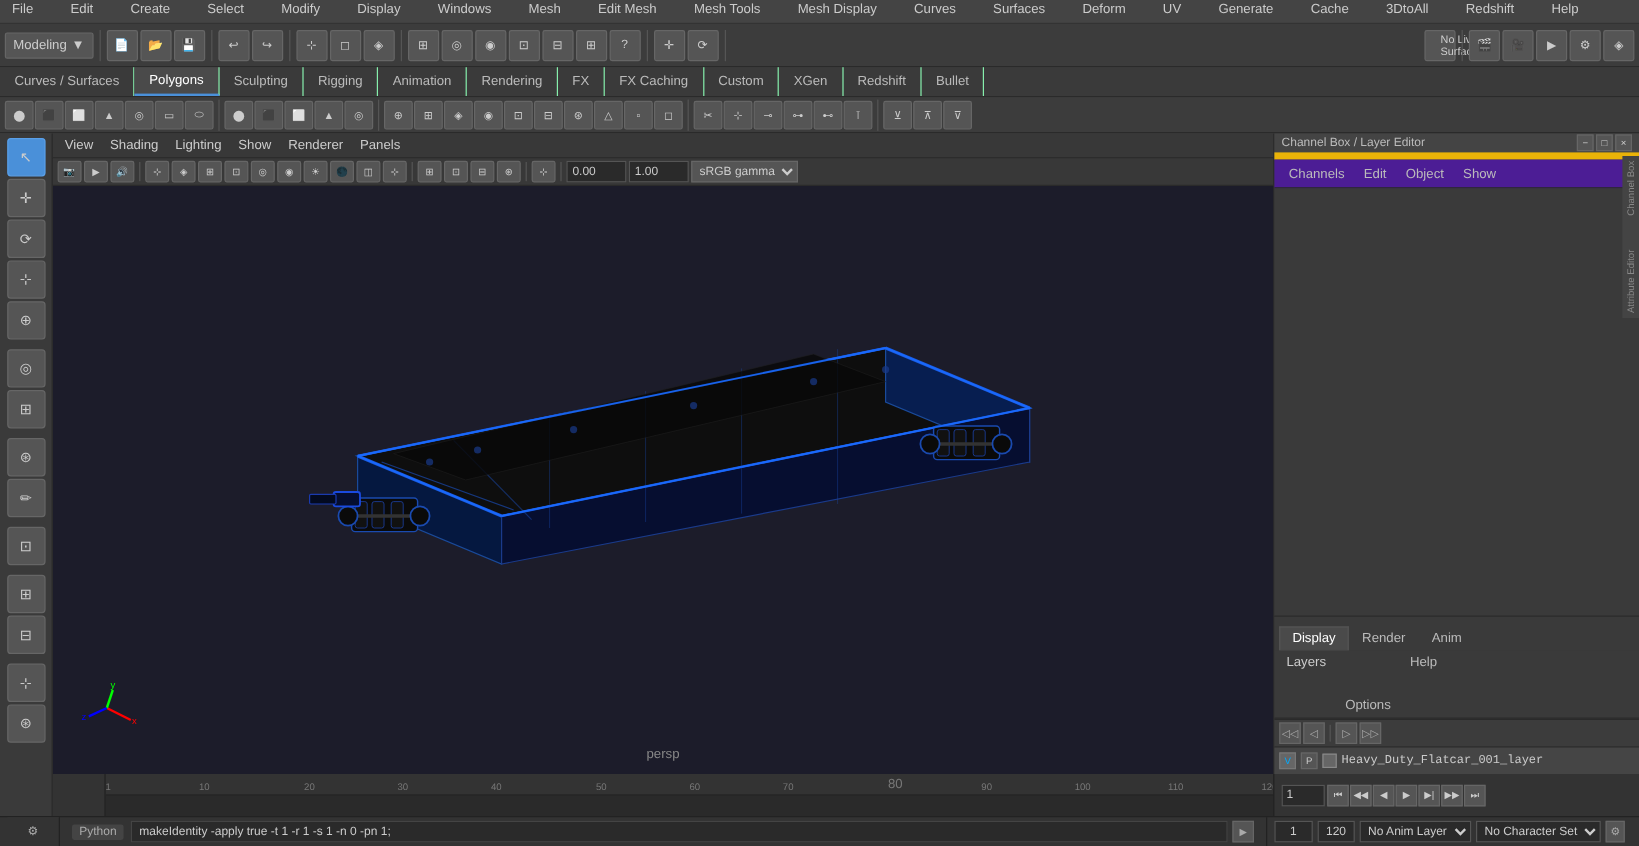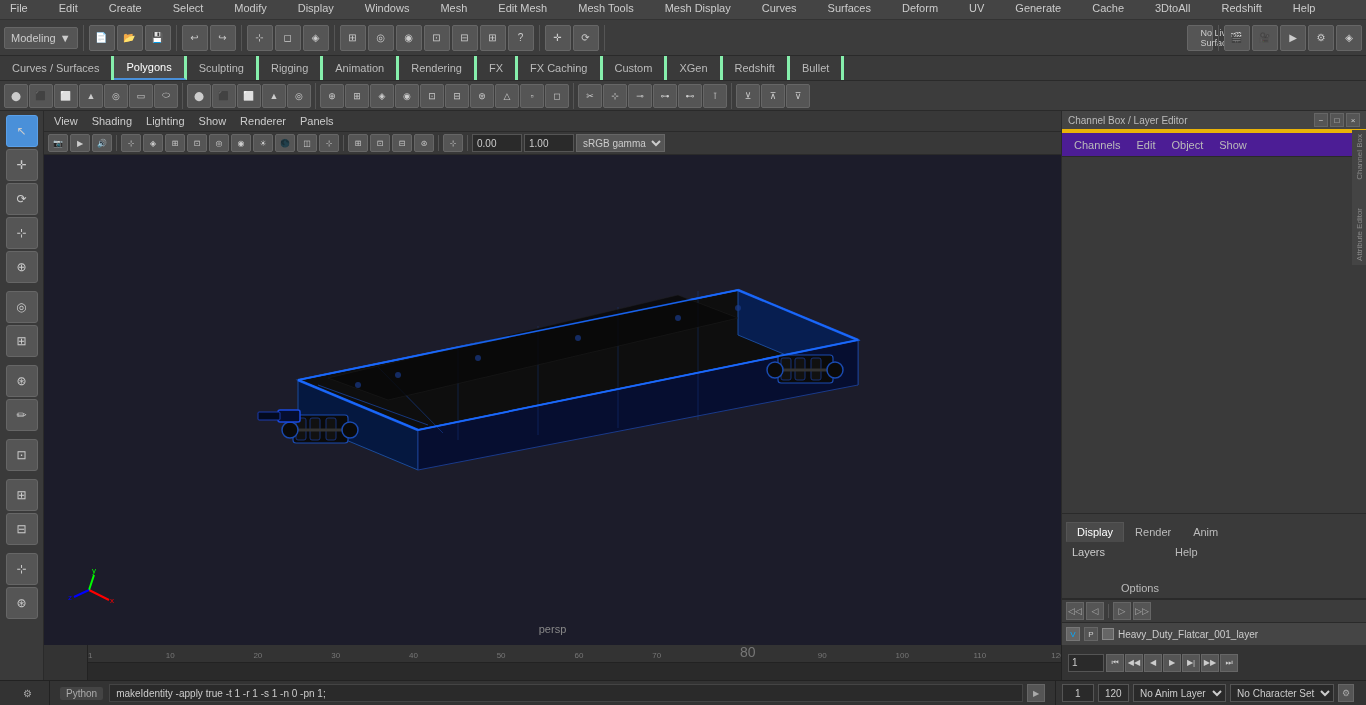--- a/index.html
+++ b/index.html
@@ -55,21 +55,21 @@
       background: #3a3a3a;
       display: flex;
       align-items: center;
       border-bottom: 1px solid #2a2a2a;
     }
     .tab-item {
       padding: 4px 12px;
       cursor: pointer;
       color: #bbb;
       font-size: 11px;
-      border-right: 3px solid #86efac;
+      border-right: 1px solid #86efac;
       height: 100%;
       display: flex; align-items: center;
     }
     .tab-item.active {
       background: #4a4a4a;
       color: #fff;
       border-bottom: 2px solid #4a90d9;
     }
 
     
@@ -375,21 +375,21 @@
       border-left: 1px solid #2a2a2a;
     }
 
     #rpc-header {
       height: 22px;
       background: #444;
       display: flex;
       align-items: center;
       justify-content: space-between;
       padding: 0 6px;
-      border-bottom: 4px solid #eab308;
+      border-bottom: 6px solid #eab308;
     }
 
     .rpc-header-btn {
       width: 14px; height: 14px;
       background: #555;
       border: 1px solid #666;
       display: flex; align-items: center; justify-content: center;
       cursor: pointer; color: #ccc; font-size: 8px;
     }
 
@@ -787,21 +787,21 @@
               <div class="ltr-sep"></div>
               <div class="ltr-btn">▷</div>
               <div class="ltr-btn">▷▷</div>
               <div style="flex:1;"></div>
             </div>
 
             <div id="layer-item">
               <div class="layer-v">V</div>
               <div class="layer-p">P</div>
               <span style="width:12px;height:12px;background:#666;border:1px solid #888;display:inline-block;"></span>
-              <span style="flex:1;cursor:pointer;">Heavy_Duty_Flatcar_001_layer</span>
+              <span style="flex:1;cursor:pointer;font-family:Liberation Mono, monospace;">Heavy_Duty_Flatcar_001_layer</span>
             </div>
           </div>
 
           <div style="position:absolute;right:0;top:130px;width:14px;background:#444;padding:4px 0;display:flex;flex-direction:column;align-items:center;gap:8px;">
             <span style="writing-mode:vertical-rl;transform:rotate(180deg);font-size:8px;color:#888;cursor:pointer;">Channel Box</span>
             <span style="writing-mode:vertical-rl;transform:rotate(180deg);font-size:8px;color:#888;cursor:pointer;margin-top:20px;">Attribute Editor</span>
           </div>
         </div>
       </div>
 
@@ -811,21 +811,21 @@
           <div class="tl-ruler" style="position:relative;">
 
             <span style="position:absolute;left:0;bottom:2px;font-size:8px;color:#777;">1</span>
             <span style="position:absolute;left:8%;bottom:2px;font-size:8px;color:#777;">10</span>
             <span style="position:absolute;left:17%;bottom:2px;font-size:8px;color:#777;">20</span>
             <span style="position:absolute;left:25%;bottom:2px;font-size:8px;color:#777;">30</span>
             <span style="position:absolute;left:33%;bottom:2px;font-size:8px;color:#777;">40</span>
             <span style="position:absolute;left:42%;bottom:2px;font-size:8px;color:#777;">50</span>
             <span style="position:absolute;left:50%;bottom:2px;font-size:8px;color:#777;margin-top:48px;">60</span>
             <span style="position:absolute;left:58%;bottom:2px;font-size:8px;color:#777;">70</span>
-            <span style="position:absolute;left:67%;bottom:2px;font-size:14px;color:#777;margin-top:47px;">80</span>
+            <span style="position:absolute;left:67%;bottom:2px;font-size:11px;color:#777;margin-top:47px;">80</span>
             <span style="position:absolute;left:75%;bottom:2px;font-size:8px;color:#777;">90</span>
             <span style="position:absolute;left:83%;bottom:2px;font-size:8px;color:#777;text-align:right;">100</span>
             <span style="position:absolute;left:91%;bottom:2px;font-size:8px;color:#777;">110</span>
             <span style="position:absolute;left:99%;bottom:2px;font-size:8px;color:#777;">120</span>
           </div>
           <div id="timeline-track"></div>
         </div>
         <div id="timeline-right">
           <div id="frame-controls">
             <input class="fc-input" type="text" value="1" style="">

